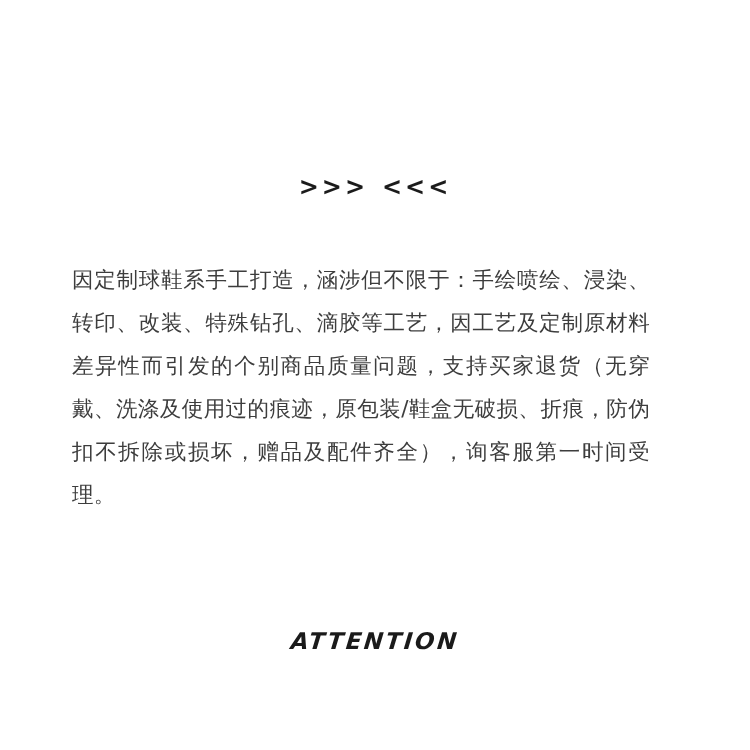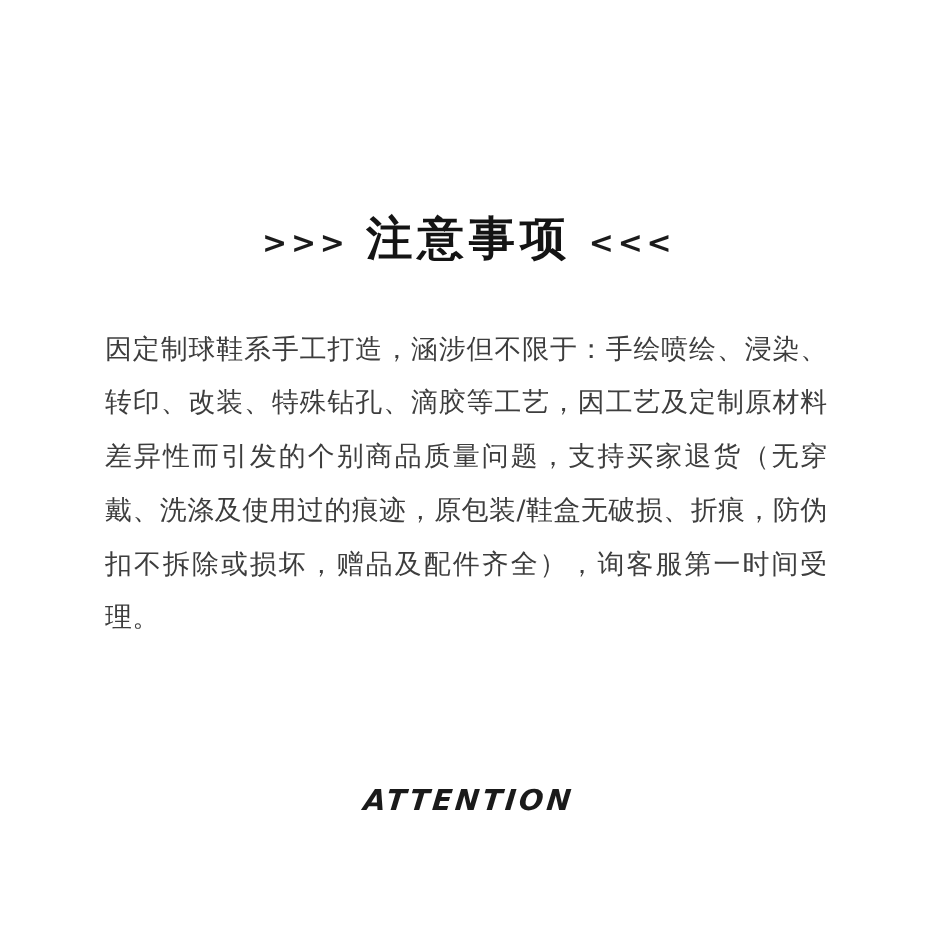--- a/index.html
+++ b/index.html
@@ -43,21 +43,21 @@
     font-size: 37px;
     font-weight: 700;
     color: #141414;
     letter-spacing: 4px;
     line-height: 1;
     white-space: nowrap;
   }
   .body-copy {
     position: absolute;
     top: 258px;
-    left: 84px;
+    left: 72px;
     width: 578px;
     font-family: "DejaVu Sans", sans-serif;
     font-size: 21.5px;
     line-height: 43px;
     color: #3d3d3d;
     text-align: justify;
     text-justify: inter-character;
     letter-spacing: 0.2px;
   }
   .footer-word {
@@ -75,21 +75,20 @@
     transform: skewX(-6deg);
   }
 </style>
 </head>
 <body>
 
 <div class="page">
 
   <div class="heading-row">
     <span class="chev">&gt;&gt;&gt;</span>
-    <span class="heading-title">注意事项</span>
     <span class="chev">&lt;&lt;&lt;</span>
   </div>
 
   <div class="body-copy">因定制球鞋系手工打造，涵涉但不限于：手绘喷绘、浸染、转印、改装、特殊钻孔、滴胶等工艺，因工艺及定制原材料差异性而引发的个别商品质量问题，支持买家退货（无穿戴、洗涤及使用过的痕迹，原包装/鞋盒无破损、折痕，防伪扣不拆除或损坏，赠品及配件齐全），询客服第一时间受理。</div>
 
   <div class="footer-word">ATTENTION</div>
 
 </div>
 
 </body></html>

